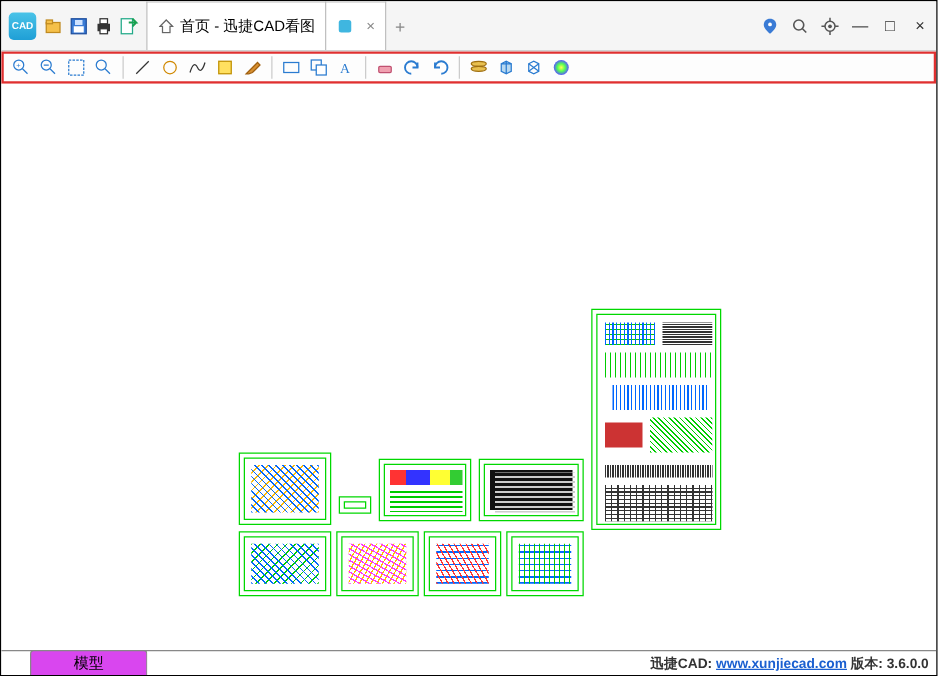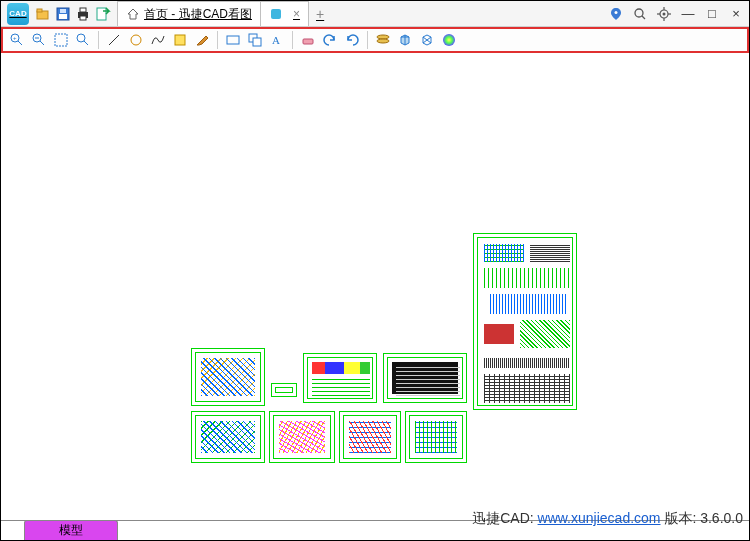--- a/index.html
+++ b/index.html
@@ -6,26 +6,25 @@
   body {
     width: 750px; height: 541px;
     font-family: "Microsoft YaHei", Arial, sans-serif;
     font-size: 12px;
     background: #fff;
     border: 1px solid #000;
     display: flex; flex-direction: column;
     overflow: hidden;
   }
   .titlebar {
-    height: 26px;
+    height: 40px;
     background: #f5f5f5;
     display: flex; align-items: center;
     border-bottom: 1px solid #d0d0d0;
     position: relative;
-    text-decoration: underline;
   }
   .app-icon {
     width: 22px; height: 22px; margin: 2px 4px 2px 6px;
     background: linear-gradient(#4ac3e8,#1f9fd6);
     border-radius: 4px;
     display:flex;align-items:center;justify-content:center;
     color:#fff;font-size:8px;font-weight:bold;
   }
   .qa-btn {
     width: 18px; height: 18px; margin: 0 1px;
@@ -84,22 +83,22 @@
     padding: 1px 34px;
     border:1px solid #888;
     border-bottom:1px solid #fff;
     border-radius: 3px 3px 0 0;
     background:#d946ef;
     position:relative;
     bottom:-1px;
     font-size:12px;
   }
   .footer-text {
-    position:absolute; right:6px; bottom:12px;
-    font-size:14px; color:#333;
+    position:absolute; right:6px; bottom:2px;
+    font-size:11px; color:#333;font-weight:bold;
   }
   .footer-text a { color:#1a5fd0; text-decoration:underline; }
 </style>
 </head>
 <body>
 
 <div class="titlebar">
   <div class="app-icon">CAD</div>
 
   <div class="qa-btn">

